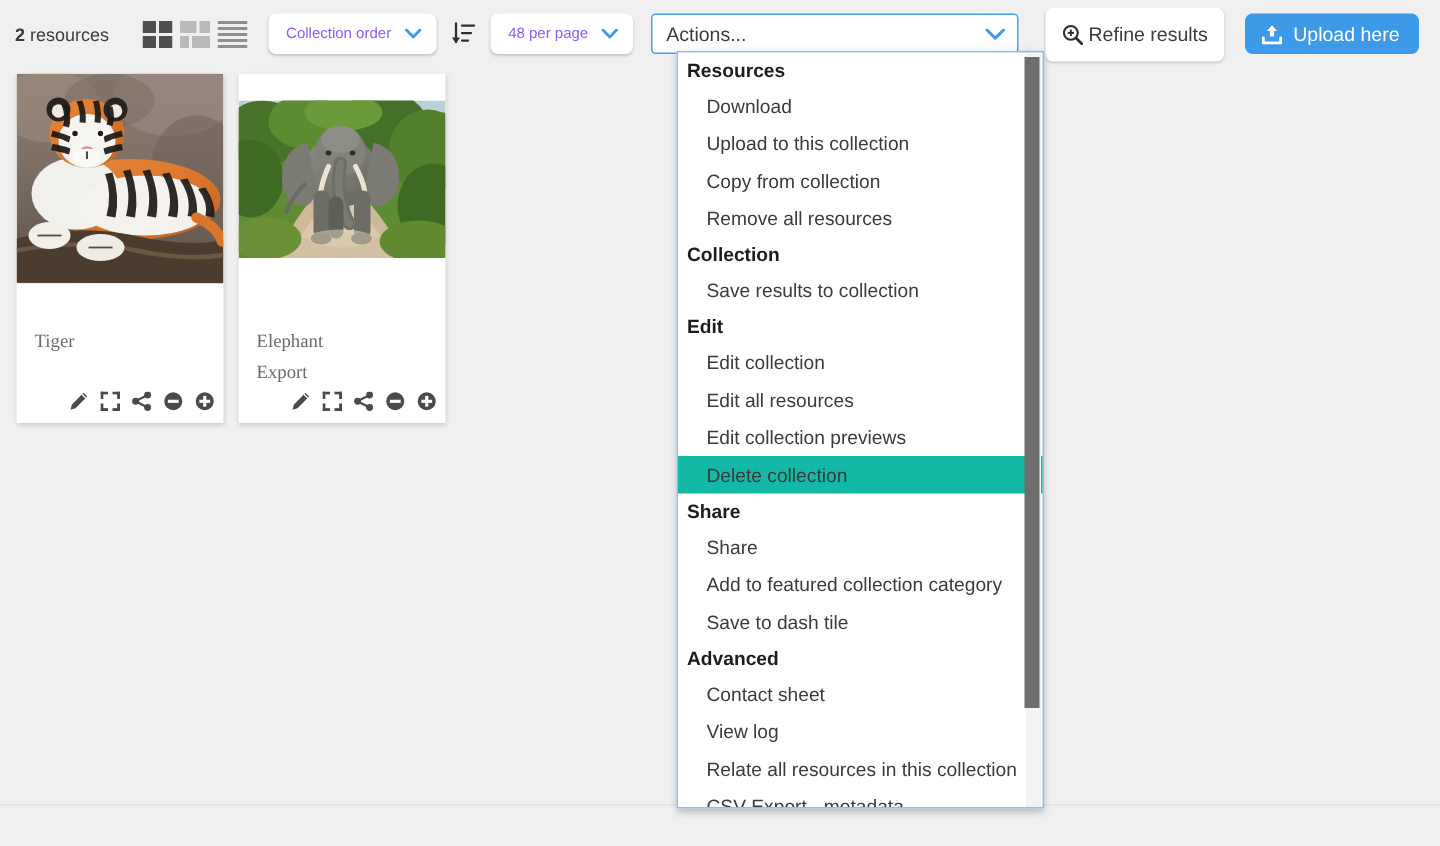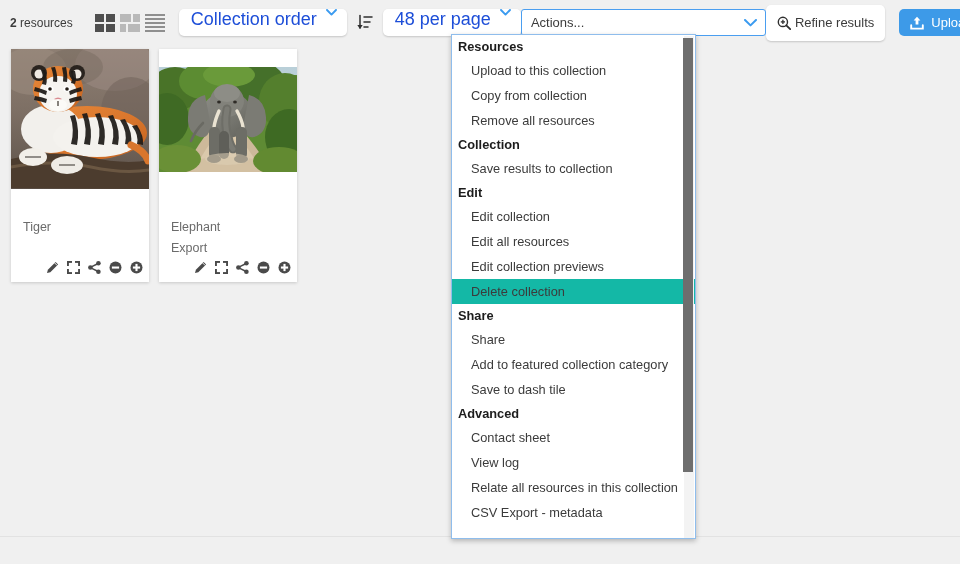--- a/index.html
+++ b/index.html
@@ -27,35 +27,35 @@
   .res-count b { font-weight: 700; }
 
   
   .view-modes { display: flex; align-items: center; gap: 5px; margin-right: 14px; }
   .vm { width: 20px; height: 18px; cursor: pointer; display: block; }
 
   
   .pill {
     height: 27px; background: #ffffff; border: none; border-radius: 5px;
     box-shadow: 0 1px 2px rgba(0,0,0,.18);
-    display: flex; align-items: flex-start; gap: 9px;
+    display: flex; align-items: center; gap: 9px;
     padding: 0 10px 0 12px;
-    font-size: 18px; color: #1d4ed8; cursor: pointer;
+    font-size: 10px; color: #8b5cf6; cursor: pointer;
     font-family: "Liberation Sans", sans-serif;
     white-space: nowrap;
   }
   .chev-svg { display:block; }
 
   #sort-btn {
     background: none; border: none; cursor: pointer;
     margin: 0 10px; padding: 0; display: flex; align-items: center;
   }
 
   
-  #actions-wrap { position: relative; }
+  #actions-wrap { position: relative; margin-left: 12px; }
   #actions-select {
     width: 245px; height: 27px;
     background: #fff; border: 1px solid #4a9ef0; border-radius: 3px;
     display: flex; align-items: center; justify-content: space-between;
     padding: 0 8px 0 9px;
     font-size: 13px; color: #3b3b3b; cursor: pointer;
   }
 
   
   .right-group { margin-left: auto; display: flex; align-items: center; gap: 14px; padding-right: 14px; }
@@ -67,21 +67,21 @@
     font-family: "Liberation Sans", sans-serif; white-space: nowrap;
   }
   #upload-btn {
     height: 27px; background: #3d9ae8; border: none; border-radius: 5px;
     display: flex; align-items: center; gap: 7px; padding: 0 13px 0 11px;
     font-size: 13px; color: #ffffff; cursor: pointer;
     font-family: "Liberation Sans", sans-serif; white-space: nowrap;
   }
 
   
-  #results { position: absolute; left: 0; top: 45px; width: 960px; height: 490px; }
+  #results { position: absolute; left: 0; top: 45px; width: 960px; height: 490px; font-family: Liberation Serif, serif; }
 
   .card {
     position: absolute; top: 4px;
     width: 138px; height: 233px;
     background: #ffffff;
     box-shadow: 0 1px 3px rgba(0,0,0,.17);
   }
   #card-0 { left: 11px; }
   #card-1 { left: 159px; }
 
@@ -459,20 +459,21 @@
       </svg>
     </div>
   </div>
 </div>
 
 <div id="page-bottom-line"></div>
 
 <div id="actions-menu">
   <div id="menu-scroll">
       <div class="mgroup">Resources</div>
+      <div class="mitem">Download</div>
       <div class="mitem">Upload to this collection</div>
       <div class="mitem">Copy from collection</div>
       <div class="mitem">Remove all resources</div>
       <div class="mgroup">Collection</div>
       <div class="mitem">Save results to collection</div>
       <div class="mgroup">Edit</div>
       <div class="mitem">Edit collection</div>
       <div class="mitem">Edit all resources</div>
       <div class="mitem">Edit collection previews</div>
       <div class="mitem sel">Delete collection</div>

